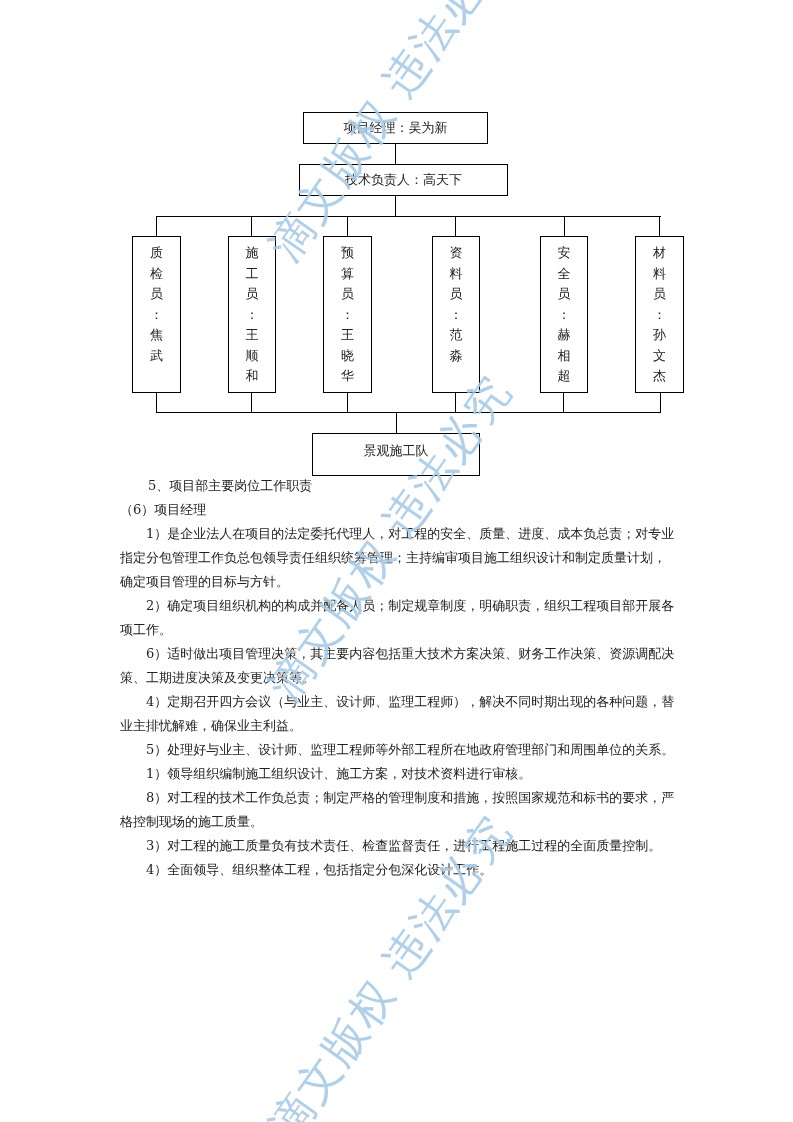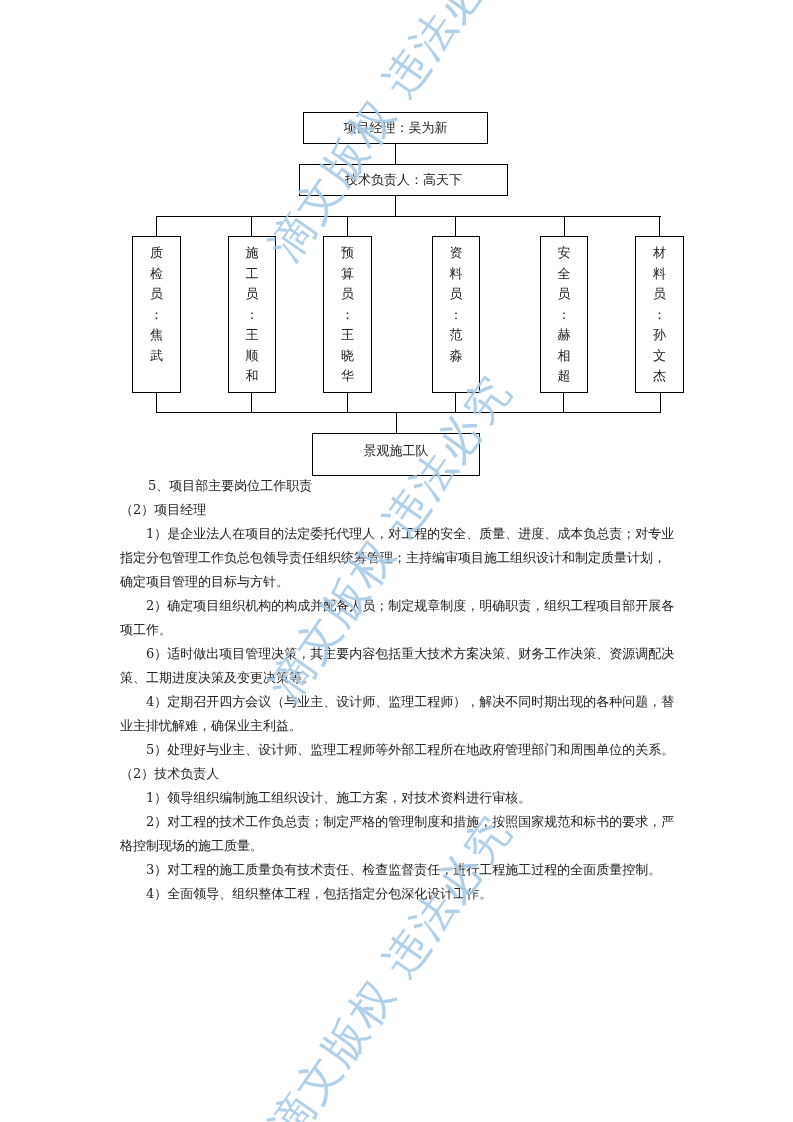--- a/index.html
+++ b/index.html
@@ -115,29 +115,28 @@
     <div class="line h" style="left:156px; top:396px; width:505px;"></div>
     <div class="line v" style="left:396px; top:396px; height:21px;"></div>
 
     <div class="box" style="left:312px; top:417px; width:168px; height:43px; align-items:flex-start; padding-top:8px;">
       <span>景观施工队</span>
     </div>
   </div>
 
   <div class="text" style="top:458px;">
     <p class="p heading-5">5、项目部主要岗位工作职责</p>
-    <p class="p sub">（2）项目经理</p>
+    <p class="p sub">（6）项目经理</p>
     <p class="p indent2" style="padding-left:0; text-indent:26px; width:555px;">1）是企业法人在项目的法定委托代理人，对工程的安全、质量、进度、成本负总责；对专业指定分包管理工作负总包领导责任组织统筹管理；主持编审项目施工组织设计和制定质量计划，确定项目管理的目标与方针。</p>
     <p class="p indent2">2）确定项目组织机构的构成并配备人员；制定规章制度，明确职责，组织工程项目部开展各项工作。</p>
     <p class="p indent2">6）适时做出项目管理决策，其主要内容包括重大技术方案决策、财务工作决策、资源调配决策、工期进度决策及变更决策等。</p>
     <p class="p indent2">4）定期召开四方会议（与业主、设计师、监理工程师），解决不同时期出现的各种问题，替业主排忧解难，确保业主利益。</p>
     <p class="p indent2">5）处理好与业主、设计师、监理工程师等外部工程所在地政府管理部门和周围单位的关系。</p>
-    <p class="p sub">（2）技术负责人</p>
     <p class="p indent2">1）领导组织编制施工组织设计、施工方案，对技术资料进行审核。</p>
-    <p class="p indent2">2）对工程的技术工作负总责；制定严格的管理制度和措施，按照国家规范和标书的要求，严格控制现场的施工质量。</p>
+    <p class="p indent2">8）对工程的技术工作负总责；制定严格的管理制度和措施，按照国家规范和标书的要求，严格控制现场的施工质量。</p>
     <p class="p indent2">3）对工程的施工质量负有技术责任、检查监督责任，进行工程施工过程的全面质量控制。</p>
     <p class="p indent2">4）全面领导、组织整体工程，包括指定分包深化设计工作。</p>
   </div>
 
   <div class="wm" style="left:280px; top:210px;">滴文版权 违法必究</div>
   <div class="wm" style="left:280px; top:650px;">滴文版权 违法必究</div>
   <div class="wm" style="left:280px; top:1090px;">滴文版权 违法必究</div>
 
 </div>
 

